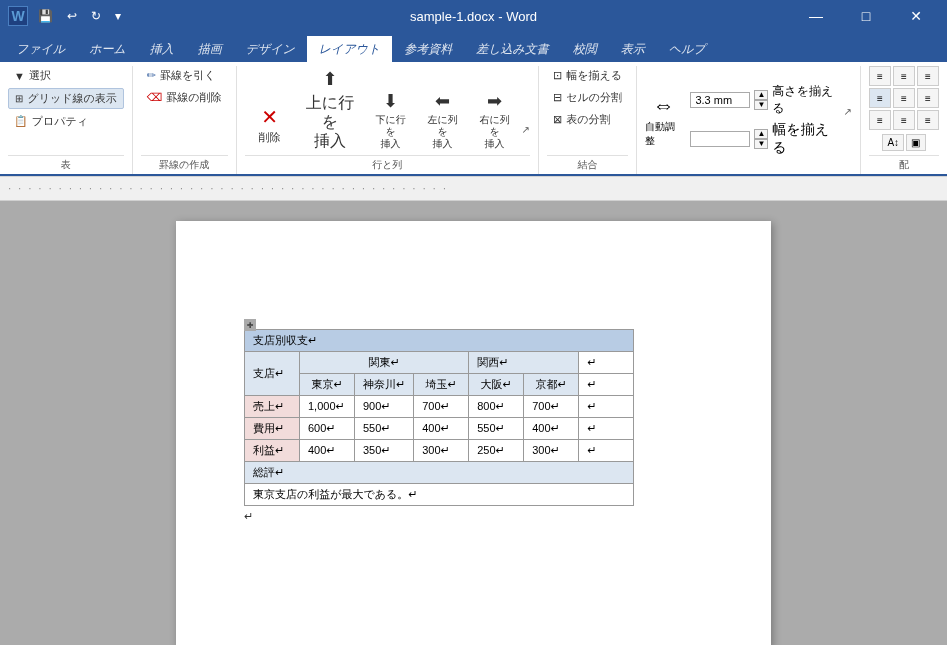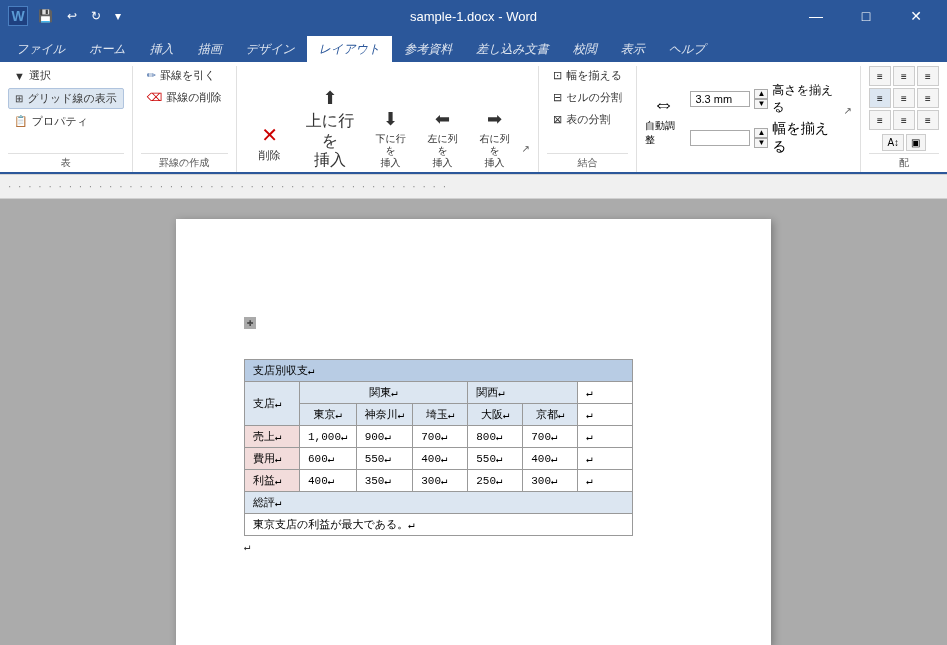--- a/index.html
+++ b/index.html
@@ -337,20 +337,21 @@
           <div style="font-size:10px;">左に列を<br>挿入</div>
         </div>
         <div class="ribbon-btn large">
           <div class="icon" style="font-size:18px;">➡</div>
           <div style="font-size:10px;">右に列を<br>挿入</div>
         </div>
         <div style="display:flex;align-items:flex-end;padding-bottom:18px;">
           <span style="font-size:10px;color:#555;">↗</span>
         </div>
       </div>
+      <div class="ribbon-group-label">行と列</div>
     </div>
 
     <div class="ribbon-group">
       <div class="ribbon-group-content" style="flex-direction:column; align-items:flex-start; gap:3px;">
         <div class="ribbon-btn-small">
           <span>⊡</span>
           <span>幅を揃える</span>
         </div>
         <div class="ribbon-btn-small">
           <span>⊟</span>
@@ -420,21 +421,21 @@
 
 <div class="ruler-bar">
   <span style="font-size:10px; color:#888; letter-spacing:2px;">· · · · · · · · · · · · · · · · · · · · · · · · · · · · · · · · · · · · · · · · · · · ·</span>
 </div>
 
 <div class="doc-area">
   <div class="page">
 
     <div style="position:absolute;top:98px;left:68px;width:12px;height:12px;background:#aaa;display:flex;align-items:center;justify-content:center;cursor:move;font-size:8px;">✛</div>
 
-    <div style="margin-top:100px; margin-left:8px;font-family:Liberation Mono, monospace;">
+    <div style="margin-top:68px; margin-left:8px;">
       <table class="doc-table">
 
         <tbody>
             <tr class="table-title">
           <td colspan="8" style="background:#b8cce4;font-size:11px;">
             <span>支店別収支↵</span>
           </td>
         </tr>
 
         <tr>

